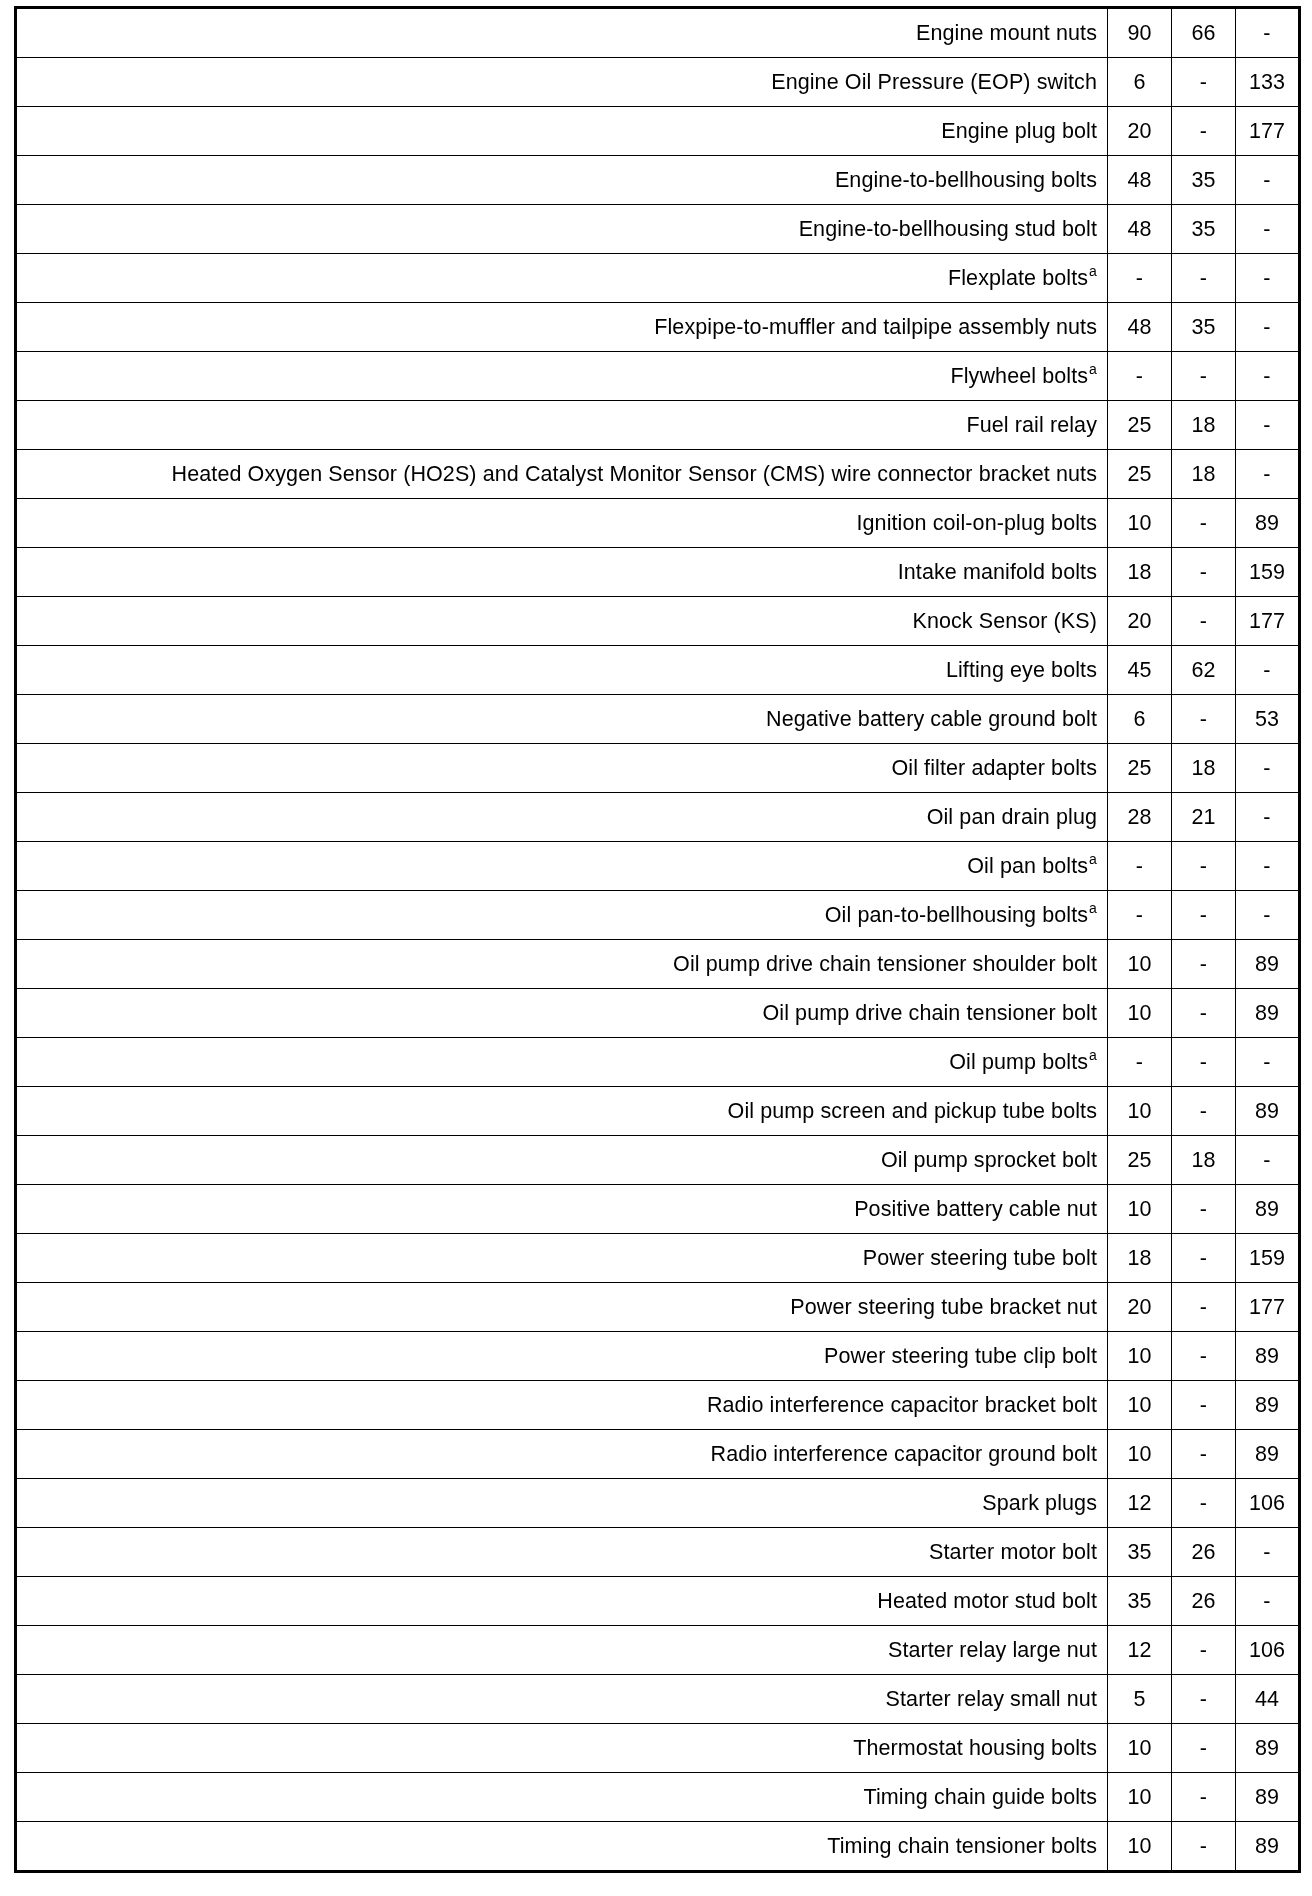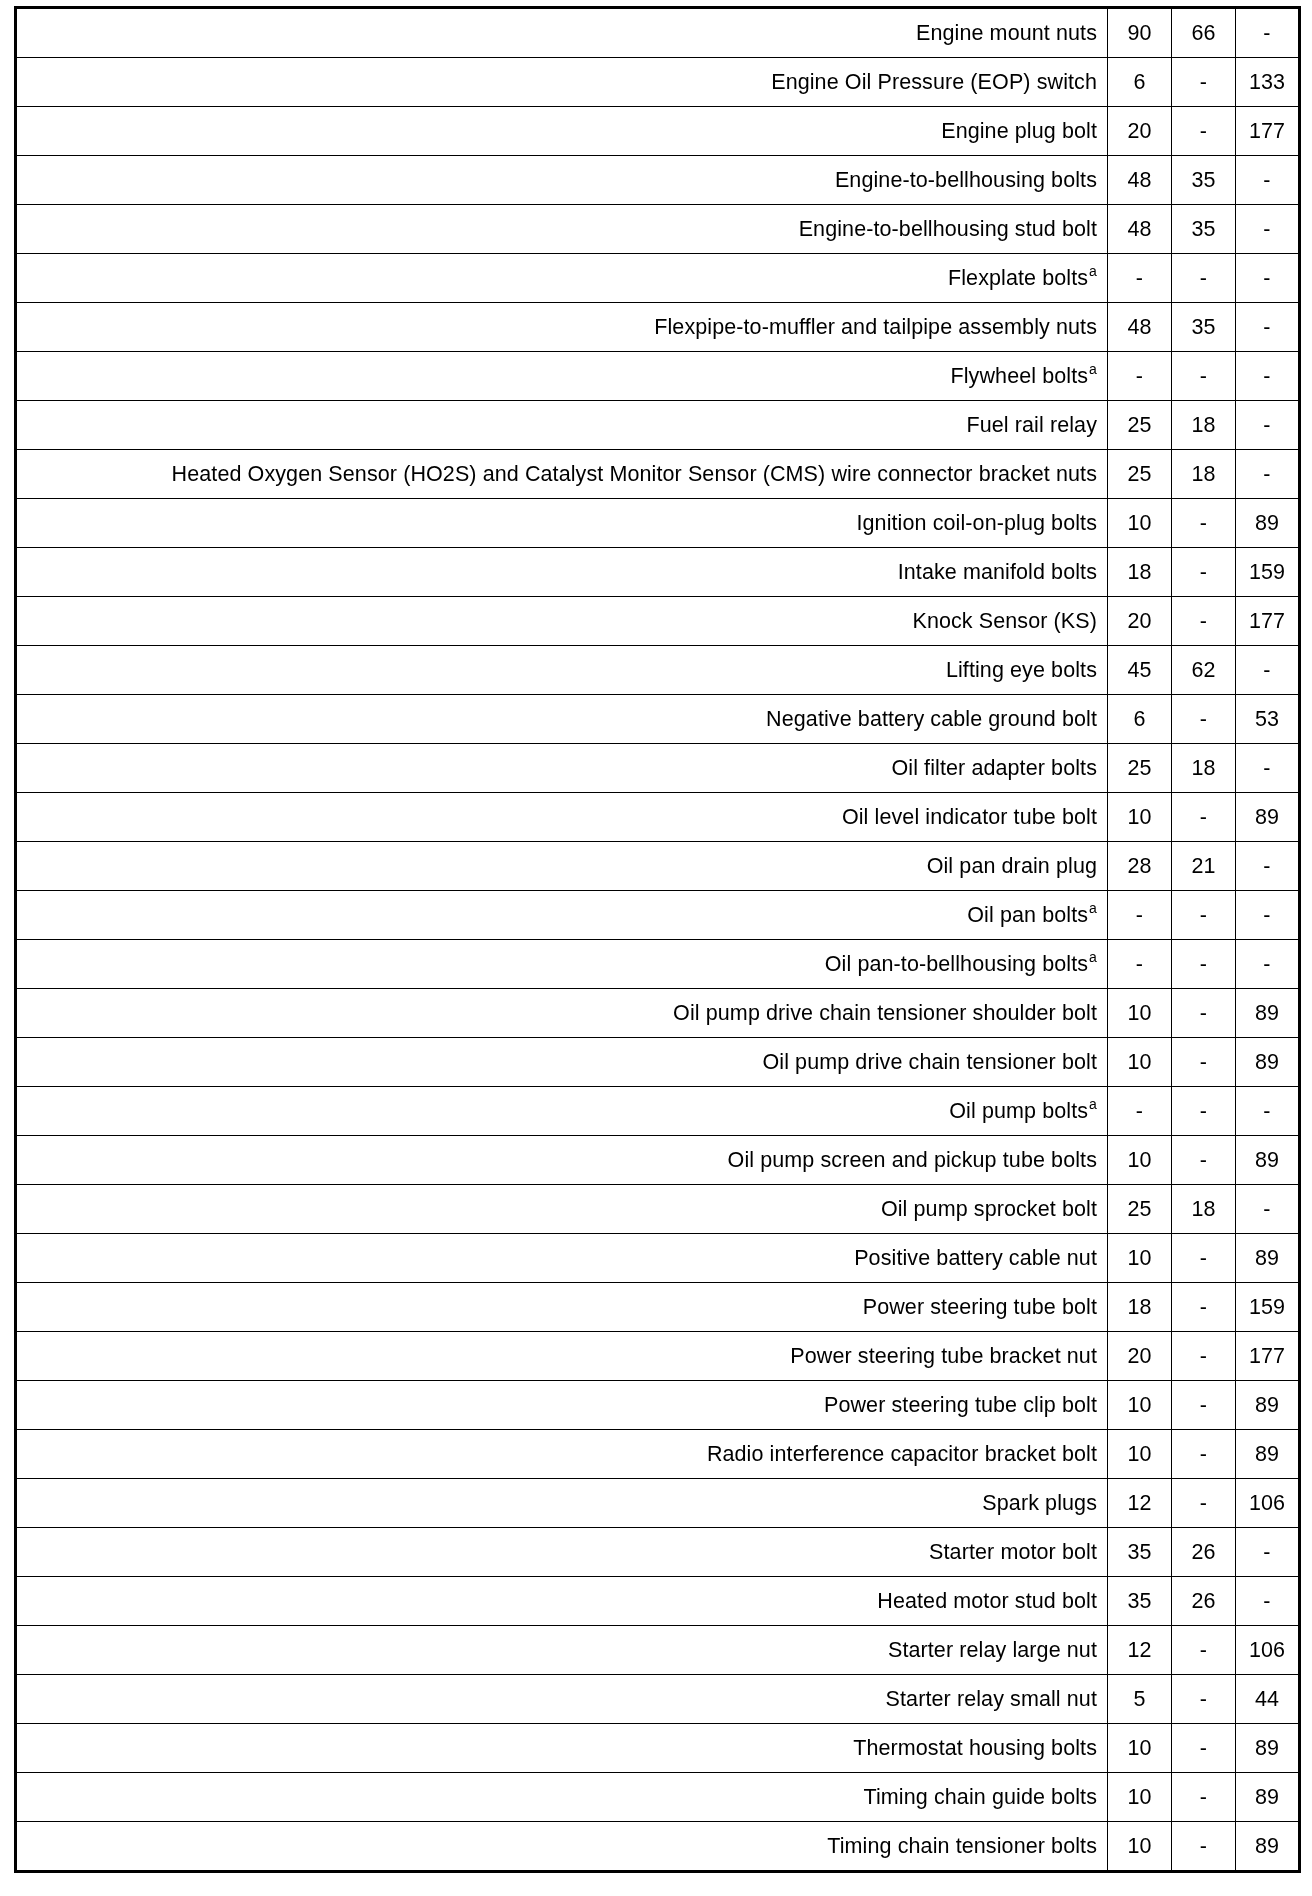--- a/index.html
+++ b/index.html
@@ -152,26 +152,20 @@
           <td class="num">-</td>
           <td class="num">53</td>
         </tr>
         <tr>
           <td class="desc"><span>Oil filter adapter bolts</span></td>
           <td class="num">25</td>
           <td class="num">18</td>
           <td class="num">-</td>
         </tr>
         <tr>
-          <td class="desc"><span>Oil level indicator tube bolt</span></td>
-          <td class="num">10</td>
-          <td class="num">-</td>
-          <td class="num">89</td>
-        </tr>
-        <tr>
           <td class="desc"><span>Oil pan drain plug</span></td>
           <td class="num">28</td>
           <td class="num">21</td>
           <td class="num">-</td>
         </tr>
         <tr>
           <td class="desc"><span>Oil pan bolts</span><sup class="fn">a</sup></td>
           <td class="num">-</td>
           <td class="num">-</td>
           <td class="num">-</td>
@@ -231,20 +225,26 @@
           <td class="num">177</td>
         </tr>
         <tr>
           <td class="desc"><span>Power steering tube clip bolt</span></td>
           <td class="num">10</td>
           <td class="num">-</td>
           <td class="num">89</td>
         </tr>
         <tr>
           <td class="desc"><span>Radio interference capacitor bracket bolt</span></td>
+          <td class="num">10</td>
+          <td class="num">-</td>
+          <td class="num">89</td>
+        </tr>
+        <tr>
+          <td class="desc"><span>Radio interference capacitor ground bolt</span></td>
           <td class="num">10</td>
           <td class="num">-</td>
           <td class="num">89</td>
         </tr>
         <tr>
           <td class="desc"><span>Spark plugs</span></td>
           <td class="num">12</td>
           <td class="num">-</td>
           <td class="num">106</td>
         </tr>

